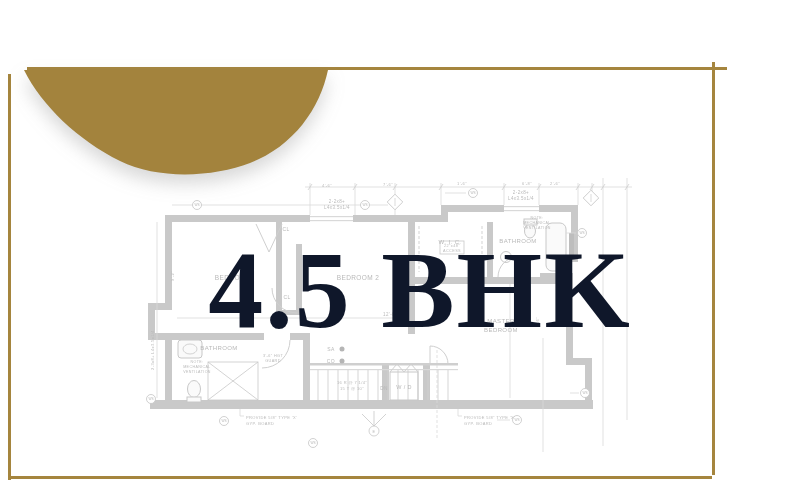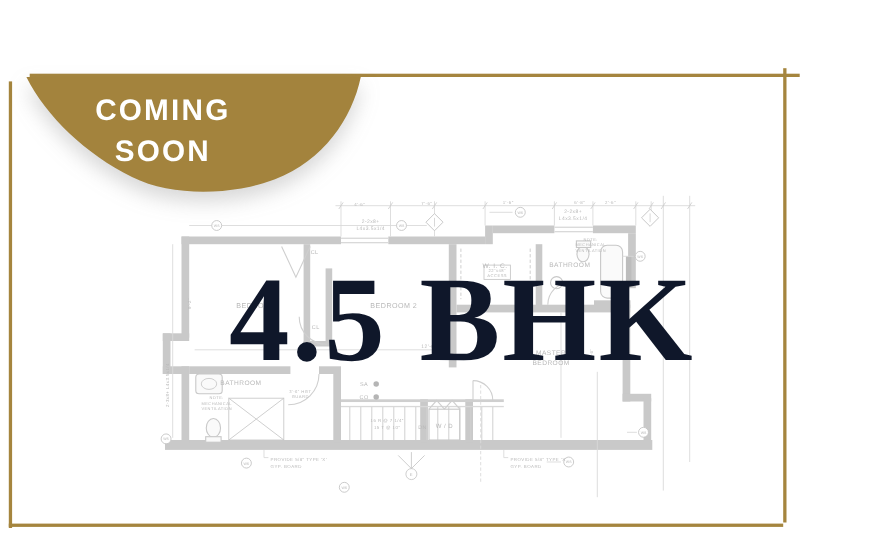--- a/index.html
+++ b/index.html
@@ -240,19 +240,15 @@
         <text x="374" y="433" font-size="3.8" fill="#b9b9b9" text-anchor="middle" letter-spacing="0.4">E</text>
       </g>
   </svg>
 
   <div class="title">4.5 BHK</div>
 
   <div class="badge">
     <svg width="320" height="115" viewBox="0 0 320 115">
       <path fill="#a3833d" d="M 14 0 L 318 0 C 310 38 284 76 240 93 C 204 107 148 110 110 91 C 68 70 32 36 14 0 Z"></path>
     </svg>
-    <div class="badge-text">
-      <div>COMING</div>
-      <div>SOON</div>
-    </div>
   </div>
 
 </div>
 
 </body></html>

